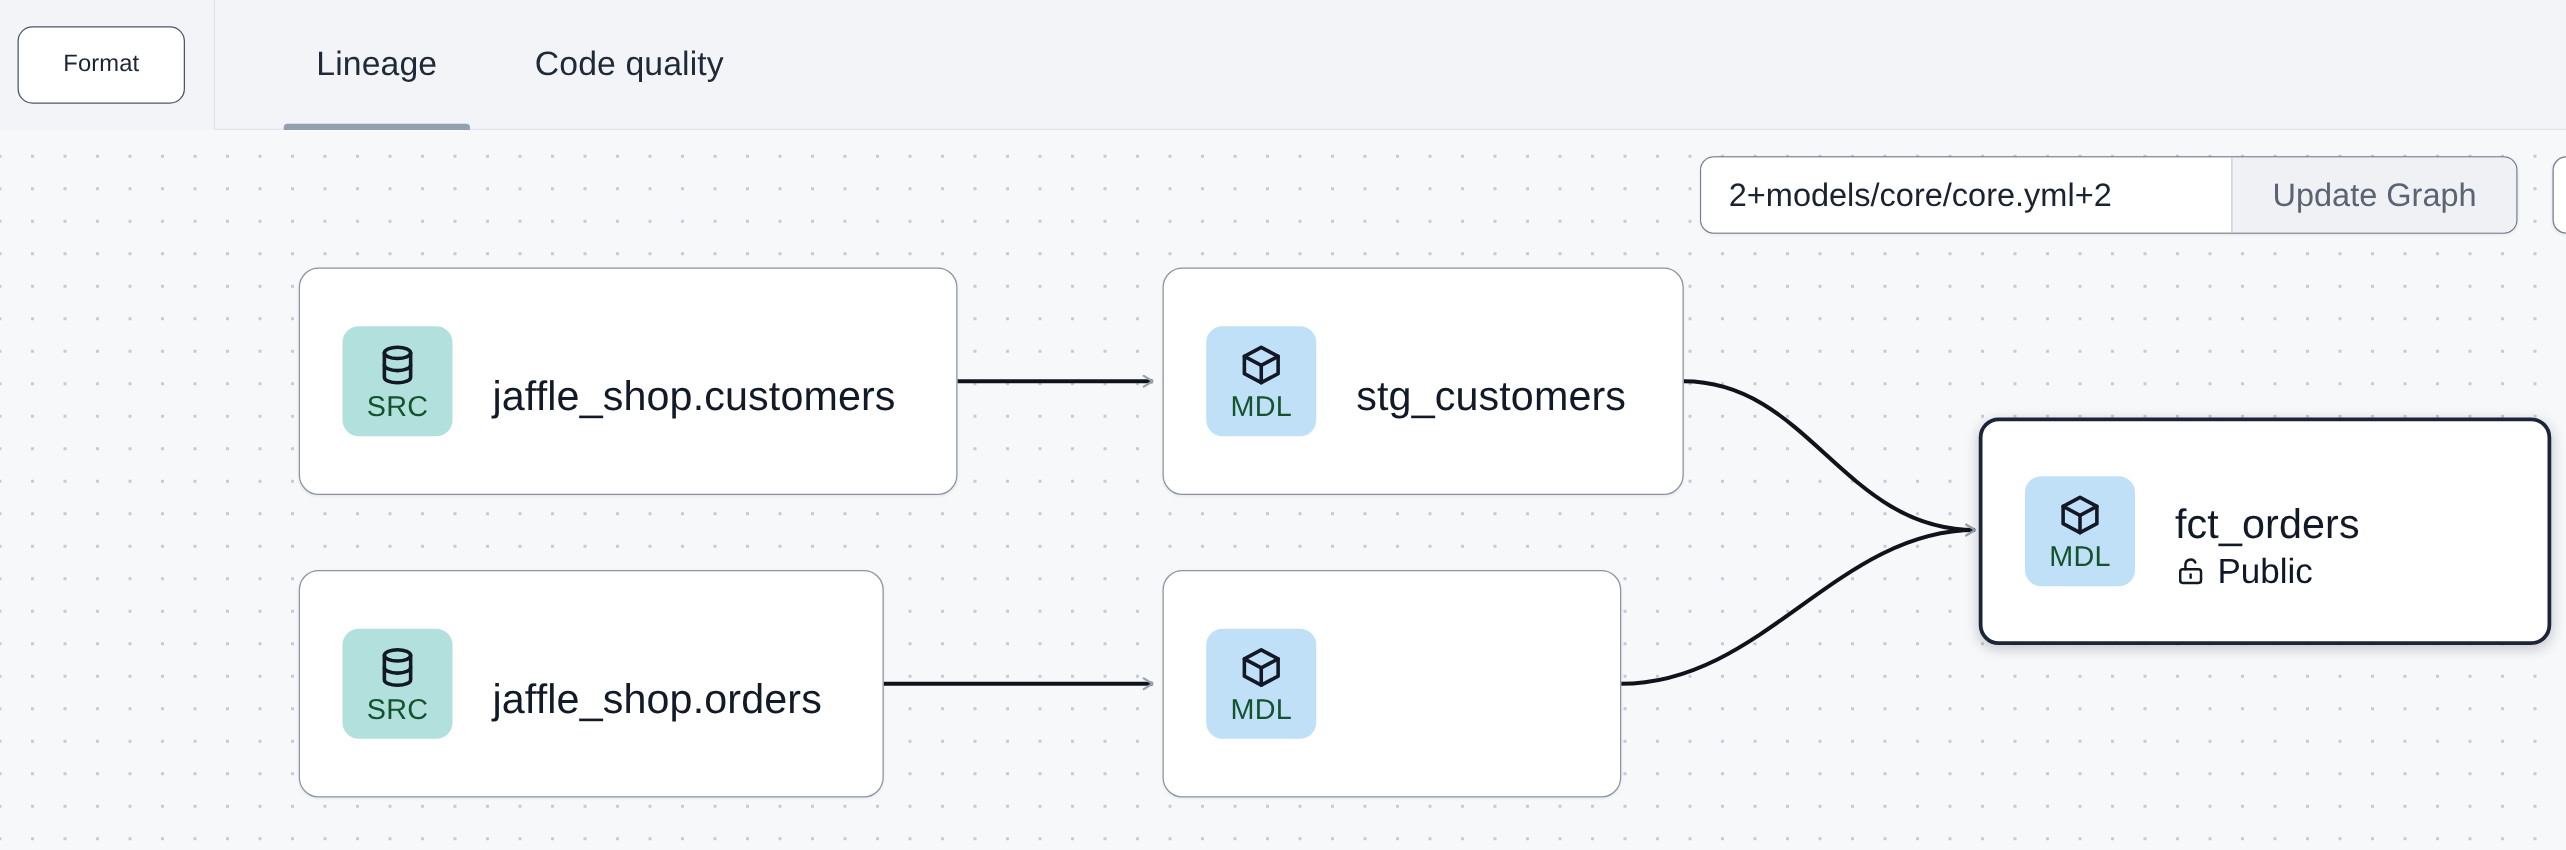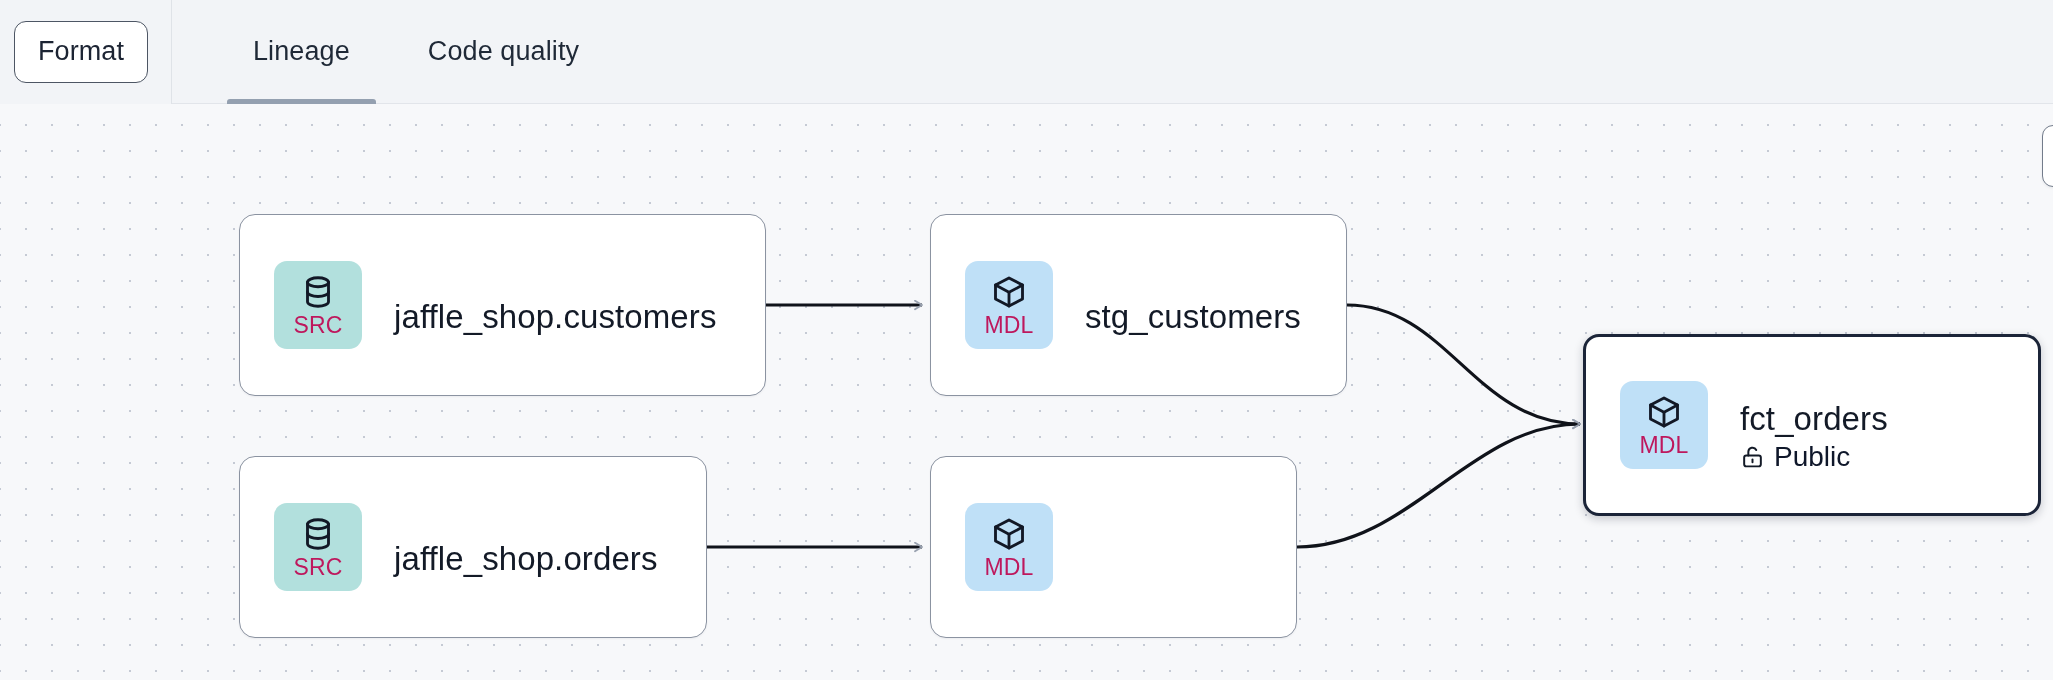--- a/index.html
+++ b/index.html
@@ -41,21 +41,21 @@
     background: #f2f4f7;
   }
 
   .format-button {
     width: 134px;
     height: 62px;
     background: #ffffff;
     border: 1.6px solid #4d5664;
     border-radius: 12px;
     color: #1c2433;
-    font-size: 27px;
+    font-size: 19px;
     display: flex;
     align-items: center;
     justify-content: center;
     cursor: pointer;
     letter-spacing: 0.1px;
   }
 
   .tabs {
     display: flex;
     align-items: stretch;
@@ -136,21 +136,21 @@
     flex: 0 0 auto;
     gap: 1px;
   }
   .badge.src { background: #b2e0dd; }
   .badge.mdl { background: #bfe0f7; }
 
   .badge svg { display: block; }
 
   .badge-text {
     font-size: 23px;
-    color: #be185d;
+    color: #14532d;
     line-height: 1;
     margin-top: 3px;
     letter-spacing: 0.2px;
   }
 
   .node-body {
     margin-left: 32px;
     display: flex;
     flex-direction: column;
     justify-content: center;
@@ -327,18 +327,22 @@
           <svg width="25" height="26" viewBox="0 0 24 24" fill="none" stroke="#131a27" stroke-width="1.9" stroke-linecap="round" stroke-linejoin="round">
             <rect x="4" y="10.5" width="16" height="10.5" rx="2"></rect>
             <path d="M8 10.5V7a4 4 0 0 1 7.6-1.7"></path>
             <path d="M12 14.4v2.6"></path>
           </svg>
           <span>Public</span>
         </div>
       </div>
     </div>
 
+    <div class="graph-control" style="left:1360px; top:21px;">
+      <input class="graph-input" type="text" value="2+models/core/core.yml+2" style="">
+      <button class="update-graph-btn">Update Graph</button>
+    </div>
 
     <div class="edge-control" style="left:2042px; top:21px;"></div>
 
   </div>
 
 </div>
 
 </body></html>

